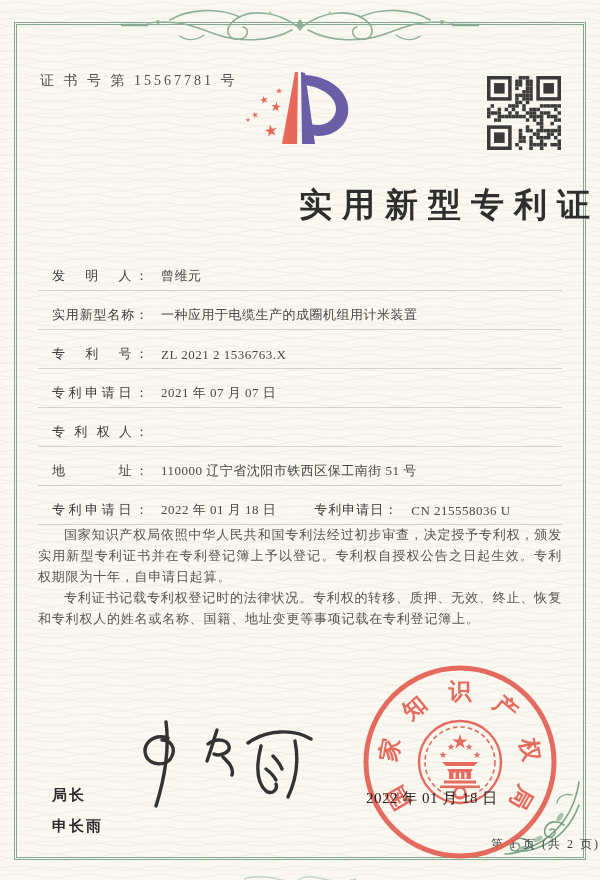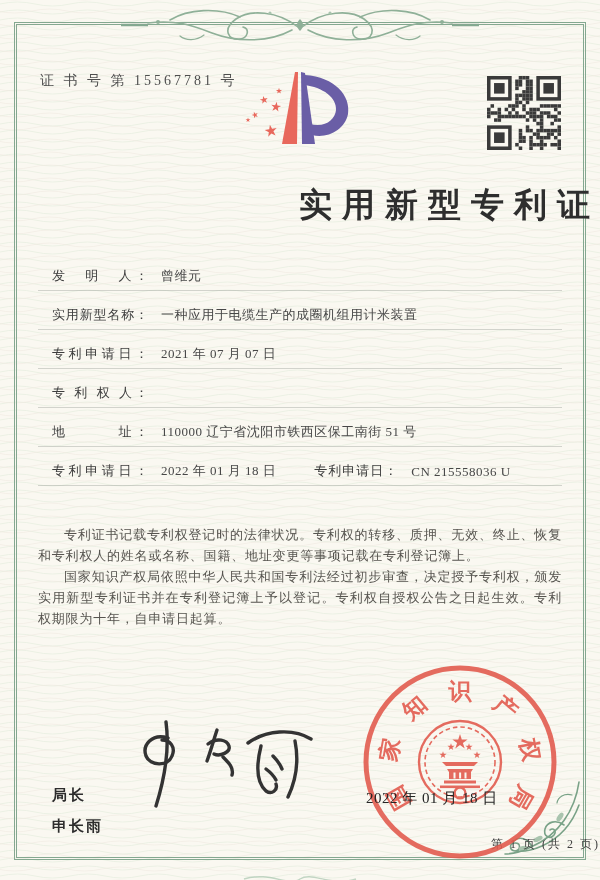--- a/index.html
+++ b/index.html
@@ -282,41 +282,45 @@
   <div class="fields">
     <div class="frow">
       <span class="flabel">发　明　人：</span>
       <span class="fvalue">曾维元</span>
     </div>
     <div class="frow">
       <span class="flabel">实用新型名称：</span>
       <span class="fvalue">一种应用于电缆生产的成圈机组用计米装置</span>
     </div>
     <div class="frow">
+      <span class="flabel">专　利　号：</span>
+      <span class="fvalue">ZL 2021 2 1536763.X</span>
+    </div>
+    <div class="frow">
       <span class="flabel">专利申请日：</span>
       <span class="fvalue">2021 年 07 月 07 日</span>
     </div>
     <div class="frow">
       <span class="flabel">专 利 权 人：</span>
     </div>
     <div class="frow">
       <span class="flabel">地　　　址：</span>
       <span class="fvalue">110000 辽宁省沈阳市铁西区保工南街 51 号</span>
     </div>
     <div class="frow">
       <span class="flabel">专利申请日：</span>
       <span class="fvalue">2022 年 01 月 18 日</span>
       <span class="flabel2">专利申请日：</span>
       <span class="fvalue">CN 215558036 U</span>
     </div>
   </div>
 
   <div class="paras">
+    <p>国家知识产权局依照中华人民共和国专利法经过初步审查，决定授予专利权，颁发实用新型专利证书并在专利登记簿上予以登记。专利权自授权公告之日起生效。专利权期限为十年，自申请日起算。</p>
     <p>专利证书记载专利权登记时的法律状况。专利权的转移、质押、无效、终止、恢复和专利权人的姓名或名称、国籍、地址变更等事项记载在专利登记簿上。</p>
-    <p>国家知识产权局依照中华人民共和国专利法经过初步审查，决定授予专利权，颁发实用新型专利证书并在专利登记簿上予以登记。专利权自授权公告之日起生效。专利权期限为十年，自申请日起算。</p>
   </div>
 
   <div class="officer">
     <div>局长</div>
     <div>申长雨</div>
   </div>
 
   <svg class="signature" width="212" height="96" viewBox="0 0 212 96">
     <g fill="none" stroke="#333" stroke-width="3.4" stroke-linecap="round" stroke-linejoin="round">
       <path d="M52,22 C36,17 26,29 30,40 C34,50 52,51 56,40 C60,31 54,24 46,24"></path>

